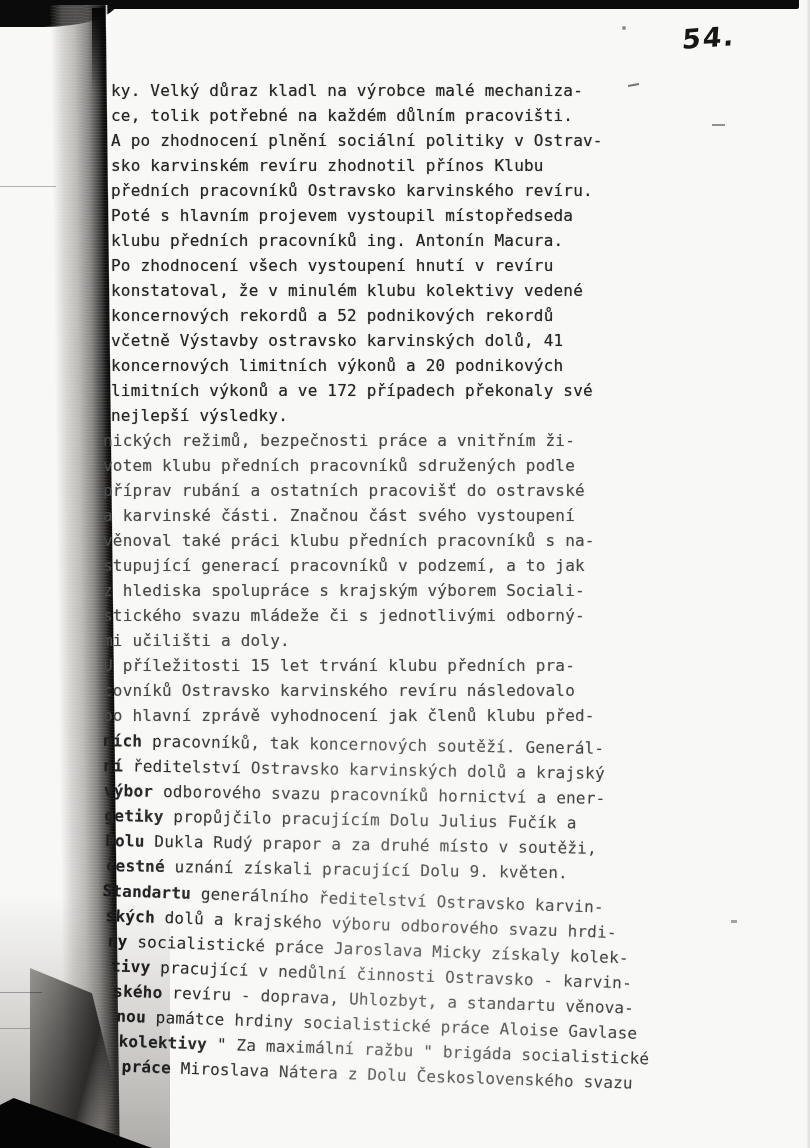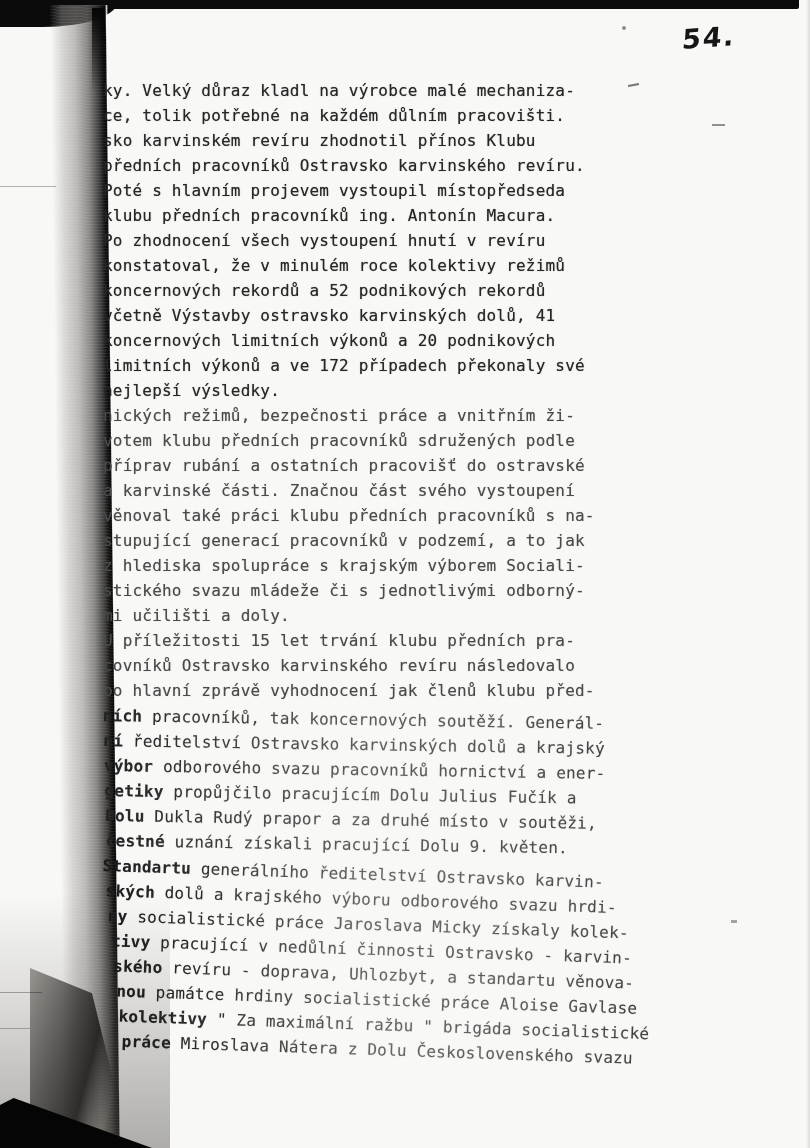--- a/index.html
+++ b/index.html
@@ -52,21 +52,21 @@
     transform:rotate(-4deg) skewX(-8deg);letter-spacing:2px;
   }
   
   .text-area{
     position:absolute;left:103px;top:78px;width:580px;
     font-size:16px;line-height:25px;letter-spacing:0.2px;
     color:#2b2b2b;
     text-shadow:0 0 1px rgba(35,35,35,.55);
   }
   .line{height:25px;white-space:pre;}
-  .block-top{color:#262626;}
+  .block-top{color:#262626;padding-left:8px;}
   .block-middle{color:#4a4a4a;text-shadow:0 0 1px rgba(70,70,70,.45);}
   .block-lower{color:#3d3d3d;transform:rotate(0.9deg);transform-origin:0 0;}
   .block-bottom{color:#4f4f4f;transform:rotate(1.9deg);transform-origin:0 0;}
   .block-lower .line b,.block-bottom .line b{font-weight:bold;color:#141414;}
   .block-lower .line:nth-child(2){margin-left:1px;}
   .block-lower .line:nth-child(3){margin-left:2px;}
   .block-lower .line:nth-child(4){margin-left:3px;}
   .block-lower .line:nth-child(5){margin-left:4px;}
   .block-lower .line:nth-child(6){margin-left:5px;}
   .block-bottom .line:nth-child(2){margin-left:4px;}
@@ -110,26 +110,27 @@
   <div class="artifact a5"></div>
   <div class="artifact a6"></div>
   <div class="artifact a7"></div>
 
   <div class="page-number">54.</div>
 
   <div class="text-area">
     <div class="block block-top">
         <div class="line">ky. Velký důraz kladl na výrobce malé mechaniza-</div>
         <div class="line">ce, tolik potřebné na každém důlním pracovišti.</div>
+        <div class="line">A po zhodnocení plnění sociální politiky v Ostrav-</div>
         <div class="line">sko karvinském revíru zhodnotil přínos Klubu</div>
         <div class="line">předních pracovníků Ostravsko karvinského revíru.</div>
         <div class="line">Poté s hlavním projevem vystoupil místopředseda</div>
         <div class="line">klubu předních pracovníků ing. Antonín Macura.</div>
         <div class="line">Po zhodnocení všech vystoupení hnutí v revíru</div>
-        <div class="line">konstatoval, že v minulém roce kolektivy režimů</div>
+        <div class="line">konstatoval, že v minulém klubu kolektivy vedené</div>
         <div class="line">koncernových rekordů a 52 podnikových rekordů</div>
         <div class="line">včetně Výstavby ostravsko karvinských dolů, 41</div>
         <div class="line">koncernových limitních výkonů a 20 podnikových</div>
         <div class="line">limitních výkonů a ve 172 případech překonaly své</div>
         <div class="line">nejlepší výsledky.</div>
       </div>
     <div class="block block-middle">
         <div class="line">nických režimů, bezpečnosti práce a vnitřním ži-</div>
         <div class="line">votem klubu předních pracovníků sdružených podle</div>
         <div class="line">příprav rubání a ostatních pracovišť do ostravské</div>

